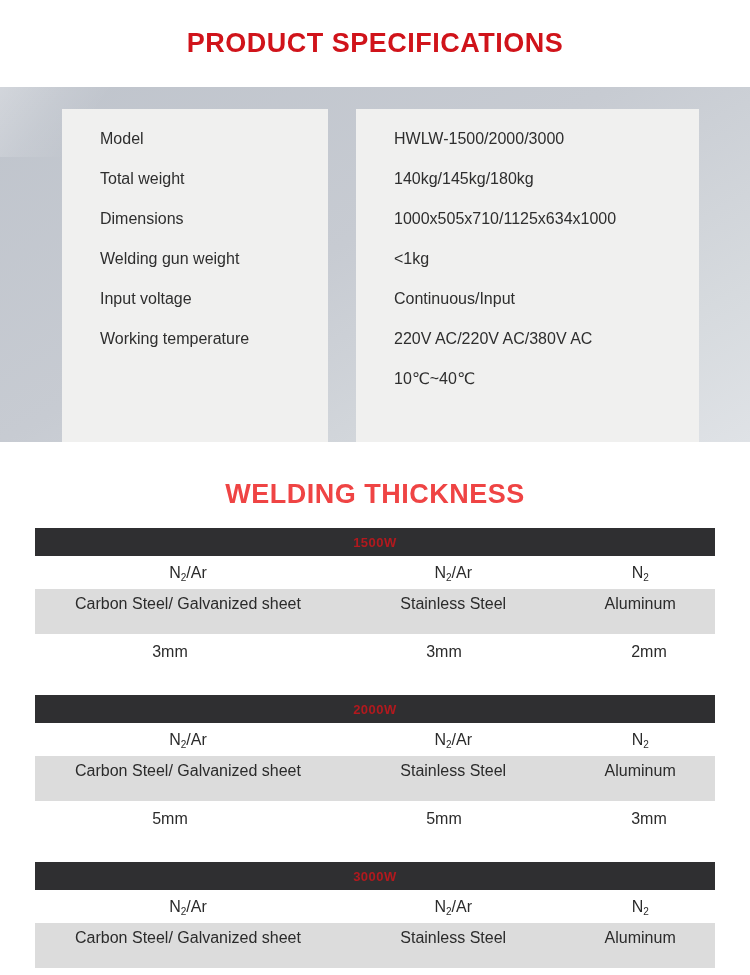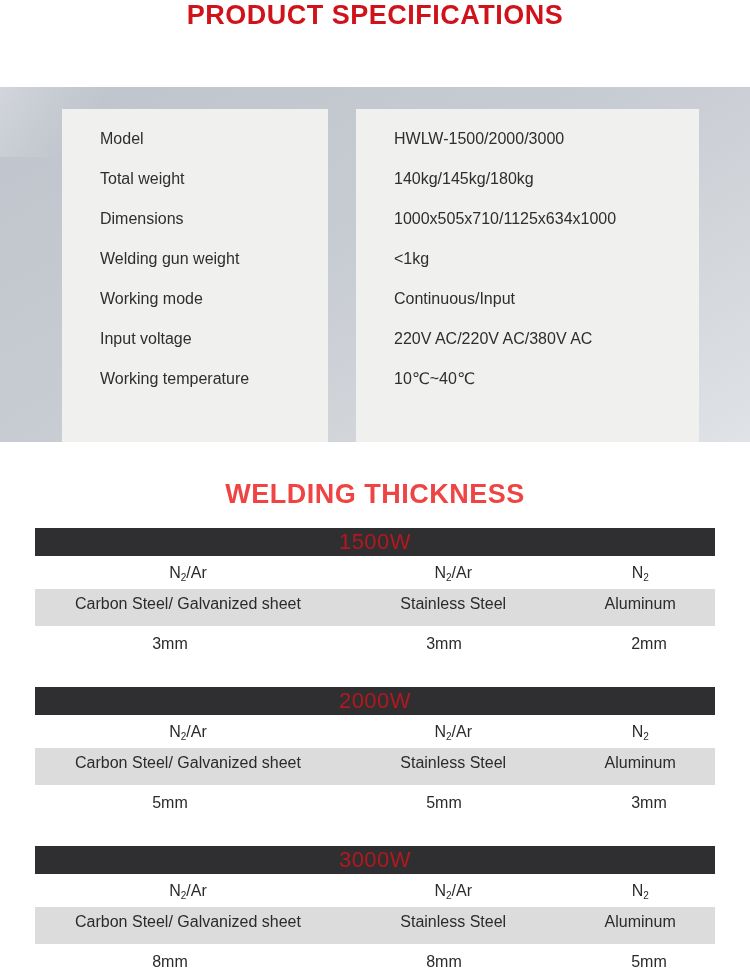--- a/index.html
+++ b/index.html
@@ -11,20 +11,21 @@
     font-family: "Liberation Sans", "DejaVu Sans", sans-serif;
     color: #2b2b2b;
     overflow: hidden;
     position: relative;
   }
 
   
   .top-band {
     height: 87px;
     display: flex;
+    align-items: center;
     justify-content: center;
   }
   .page-title {
     font-size: 27px;
     font-weight: bold;
     color: #d0131a;
     letter-spacing: 0.5px;
   }
 
   
@@ -74,36 +75,36 @@
     margin: 0 auto 26px auto;
   }
   .wt-header {
     height: 28px;
     line-height: 28px;
     background: #2f2f31;
     text-align: center;
   }
   .wt-header span {
     color: #b2191e;
-    font-size: 22px;
-    font-weight: normal;
+    font-size: 13px;
+    font-weight: bold;
     letter-spacing: 0.5px;
   }
   .wt-row { display: flex; width: 100%; }
   .wt-row .wt-cell {
     text-align: center;
     font-size: 16px;
     white-space: nowrap;
     overflow: visible;
   }
   .wt-cell.c1 { width: 45%; }
   .wt-cell.c2 { width: 33%; }
   .wt-cell.c3 { width: 22%; }
   .wt-row.gas      { height: 33px; line-height: 33px; background: #ffffff; }
-  .wt-row.material { height: 37px; line-height: 29px; background: #dcdcdc; }
+  .wt-row.material { height: 45px; line-height: 29px; background: #dcdcdc; }
   .wt-row.value    { height: 35px; line-height: 35px; background: #ffffff; gap: 40px; }
   .wt-row sub {
     font-size: 10px;
     line-height: 0;
     vertical-align: -3px;
   }
 </style>
 </head>
 <body>
 
@@ -112,21 +113,20 @@
 </div>
 
 <div class="spec-section">
   <div class="corner-streak"></div>
 
   <div class="spec-box labels">
     <div class="spec-cell">Model</div>
     <div class="spec-cell">Total weight</div>
     <div class="spec-cell">Dimensions</div>
     <div class="spec-cell">Welding gun weight</div>
-    <div class="spec-cell">Working mode</div>
     <div class="spec-cell">Input voltage</div>
     <div class="spec-cell">Working temperature</div>
   </div>
 
   <div class="spec-box values">
     <div class="spec-cell">HWLW-1500/2000/3000</div>
     <div class="spec-cell">140kg/145kg/180kg</div>
     <div class="spec-cell">1000x505x710/1125x634x1000</div>
     <div class="spec-cell">&lt;1kg</div>
     <div class="spec-cell">Continuous/Input</div>

